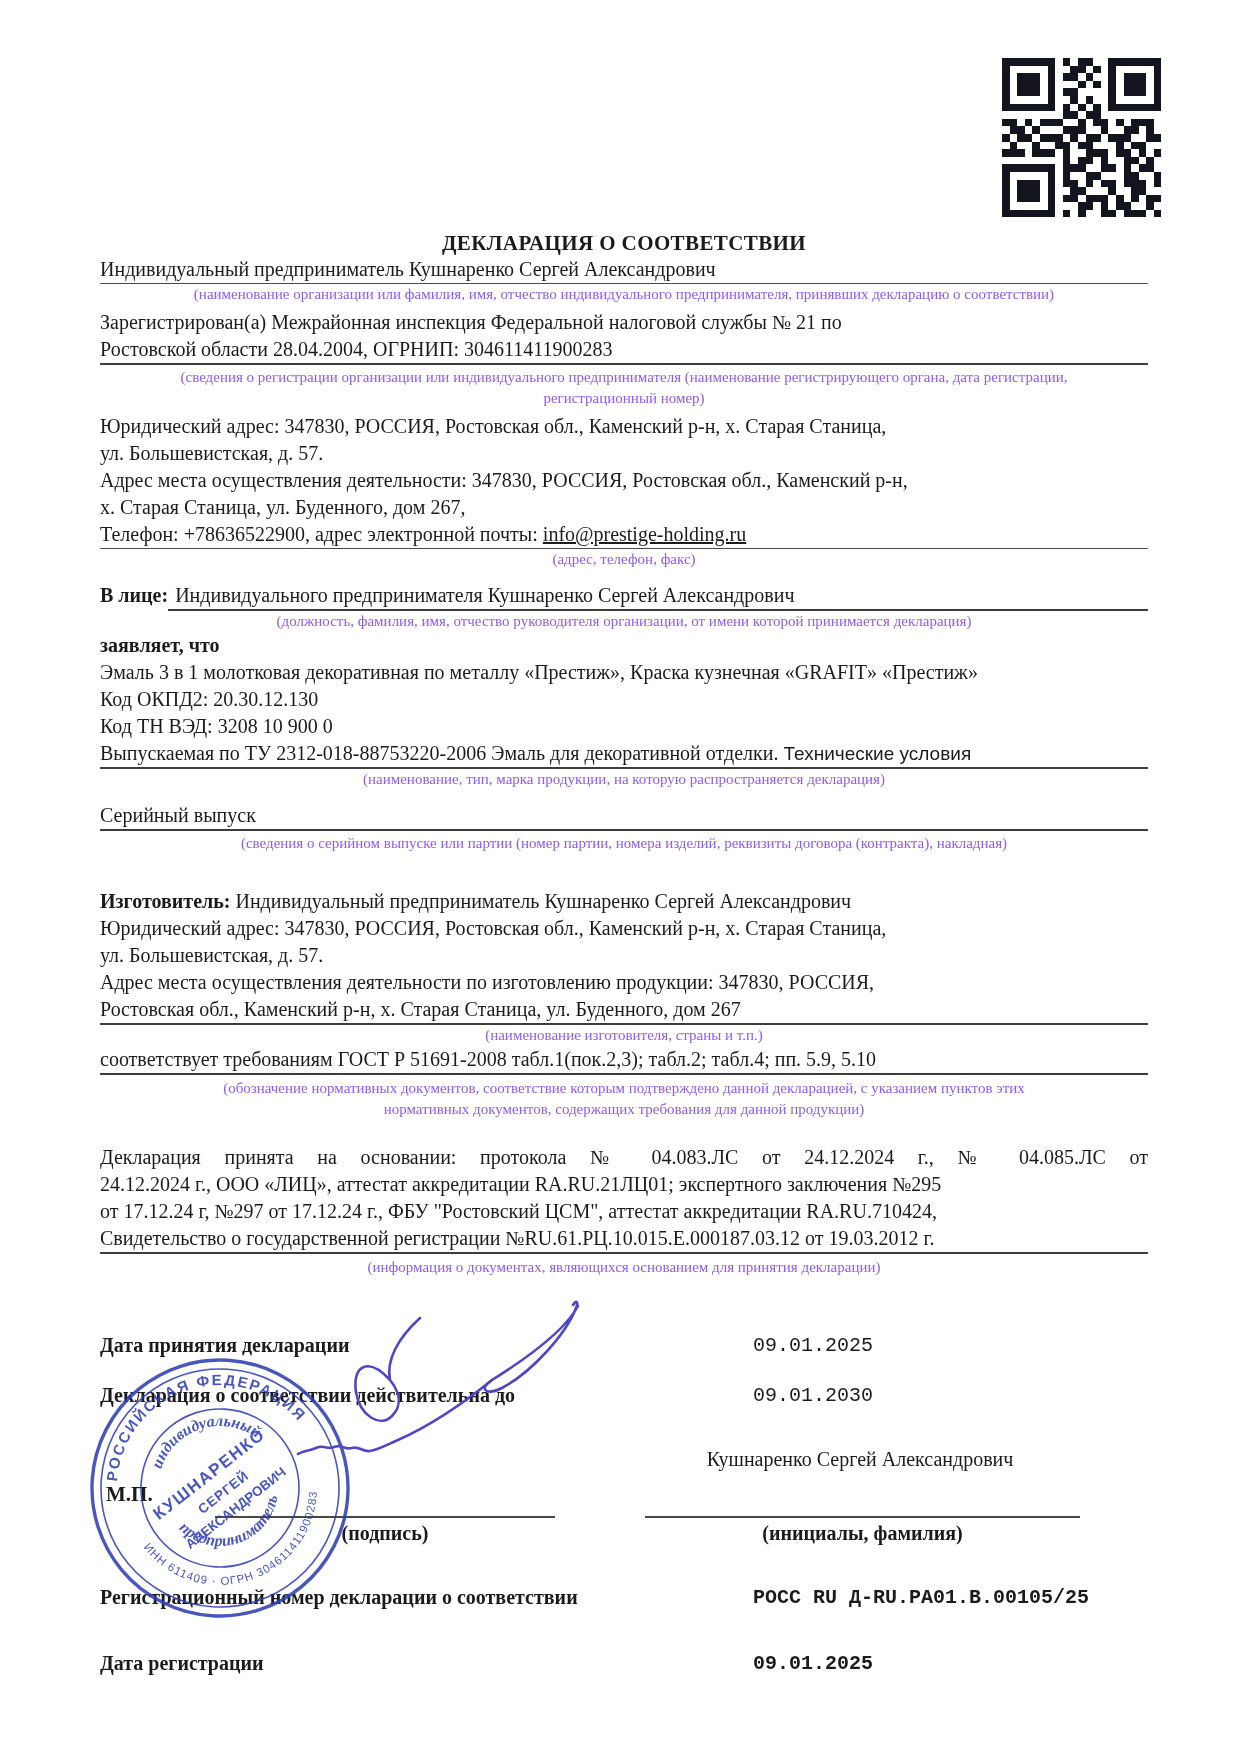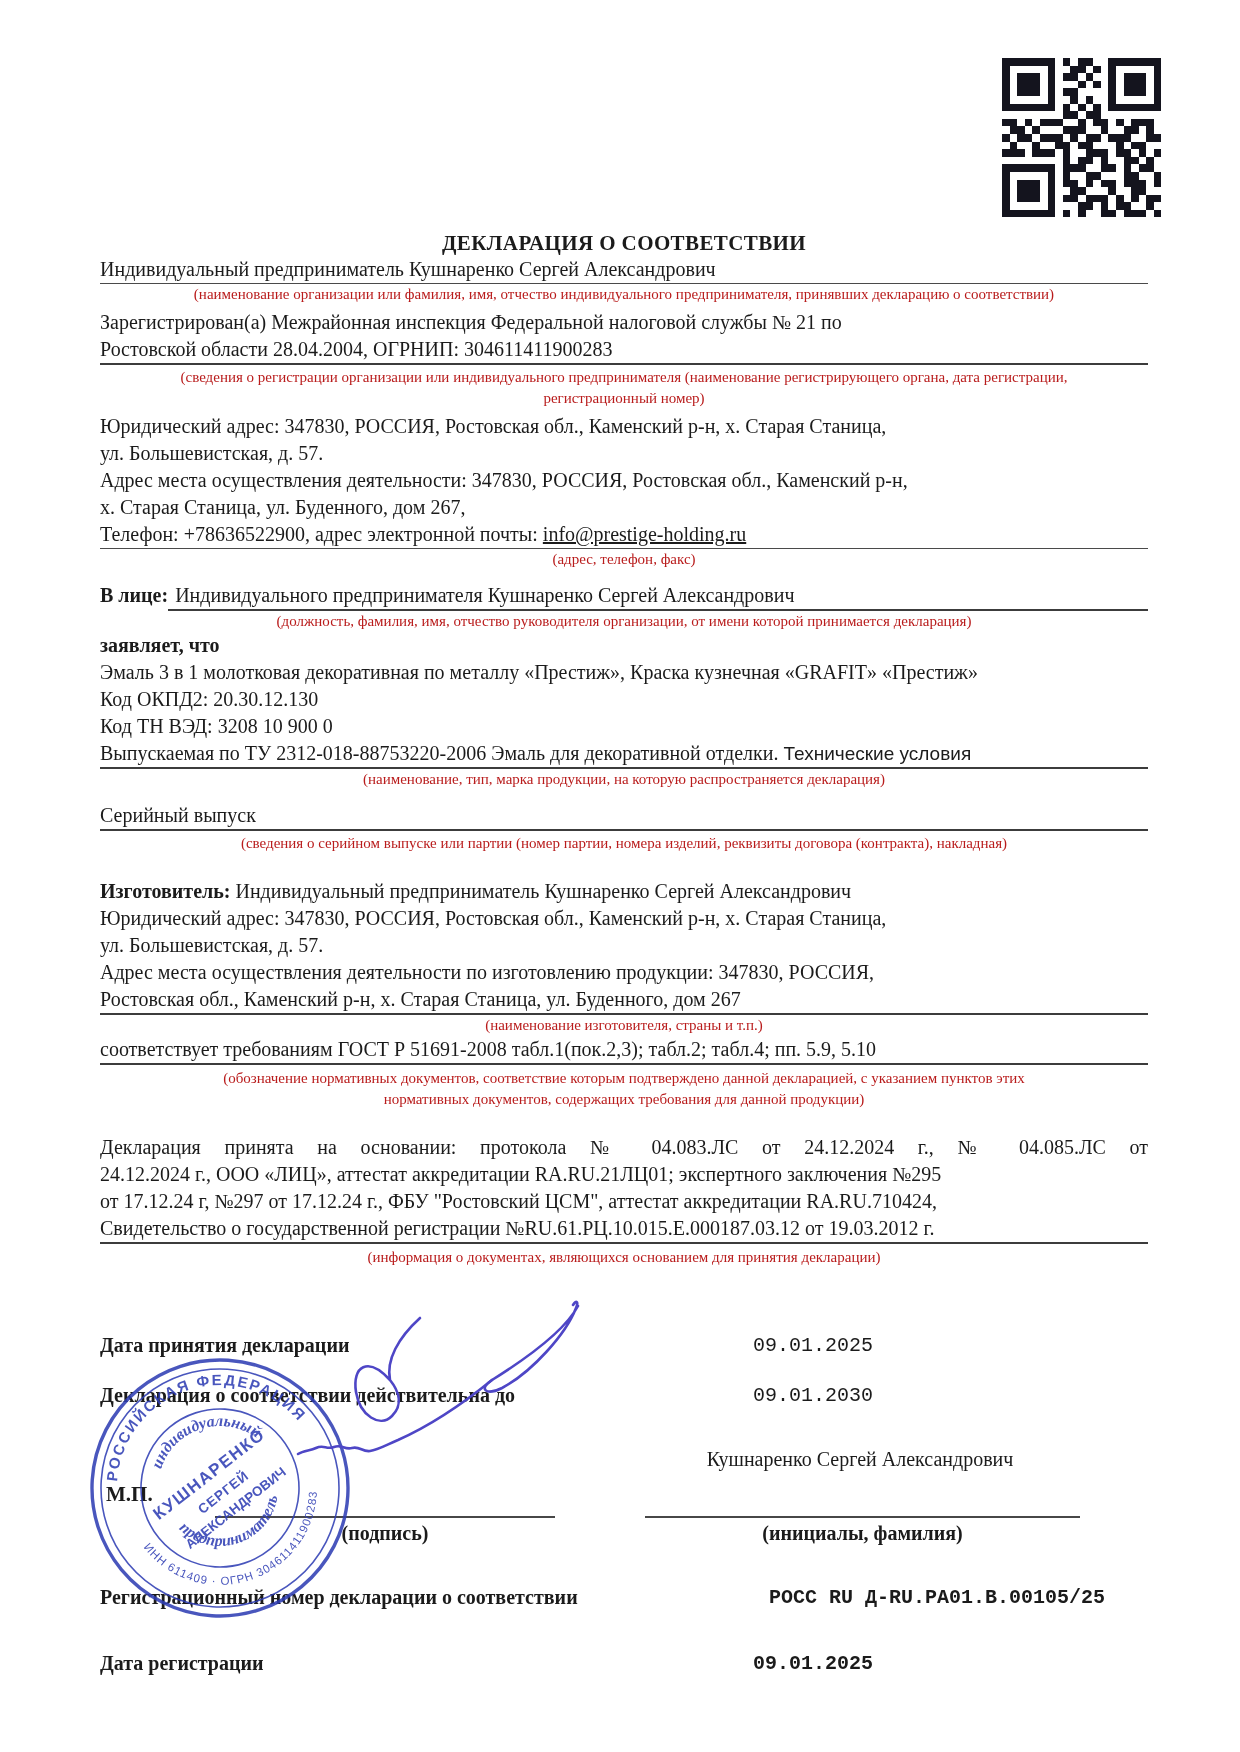--- a/index.html
+++ b/index.html
@@ -4,21 +4,21 @@
 <style>
   html,body{margin:0;padding:0;}
   body{width:1240px;height:1752px;background:#f4f4f4;}
   .page{position:relative;width:1240px;height:1752px;background:#ffffff;overflow:hidden;
         font-family:"Liberation Serif", serif;color:#1b1b1b;}
   .content{position:absolute;left:100px;top:0;width:1048px;}
   .title{margin-top:230px;text-align:center;font-weight:bold;font-size:21px;line-height:26px;letter-spacing:.4px;}
   .line{font-size:20px;line-height:27px;}
   .ul{border-bottom:2px solid #3c3c3c;}
   .ul-thin{border-bottom:1.6px solid #4a4a4a;}
-  .cap{font-size:15px;line-height:21px;text-align:center;color:#b91c1c;}
+  .cap{font-size:15px;line-height:21px;text-align:center;color:#8b5cf6;}
   .cap.w940{width:940px;margin-left:auto;margin-right:auto;}
   .b{font-weight:bold;}
   .row-flex{display:flex;font-size:20px;line-height:27px;}
   .ul-fill{flex:1;border-bottom:2px solid #3c3c3c;padding-left:7px;}
   .k-inline{white-space:nowrap;}
   .just{text-align:justify;text-align-last:justify;}
   .sans-tail{font-family:"Liberation Sans", sans-serif;font-size:19px;}
   .email{text-decoration:underline;}
   .kv{position:absolute;left:100px;width:1048px;display:flex;font-size:20px;line-height:27px;}
   .kv .k{width:653px;font-weight:bold;}
@@ -508,21 +508,21 @@
     <div class="line b">заявляет, что</div>
     <div class="line">Эмаль 3 в 1 молотковая декоративная по металлу «Престиж», Краска кузнечная «GRAFIT» «Престиж»</div>
     <div class="line">Код ОКПД2: 20.30.12.130</div>
     <div class="line">Код ТН ВЭД: 3208 10 900 0</div>
     <div class="line ul"><span>Выпускаемая по ТУ 2312-018-88753220-2006 Эмаль для декоративной отделки. </span><span class="sans-tail">Технические условия</span></div>
     <div class="cap">(наименование, тип, марка продукции, на которую распространяется декларация)</div>
 
     <div class="line ul" style="margin-top:12px;">Серийный выпуск</div>
     <div class="cap" style="margin-top:2px;">(сведения о серийном выпуске или партии (номер партии, номера изделий, реквизиты договора (контракта), накладная)</div>
 
-    <div class="line" style="margin-top:24px;"><span class="b">Изготовитель:</span><span> Индивидуальный предприниматель Кушнаренко Сергей Александрович</span></div>
+    <div class="line" style="margin-top:34px;"><span class="b">Изготовитель:</span><span> Индивидуальный предприниматель Кушнаренко Сергей Александрович</span></div>
     <div class="line">Юридический адрес: 347830, РОССИЯ, Ростовская обл., Каменский р-н, х. Старая Станица,</div>
     <div class="line">ул. Большевистская, д. 57.</div>
     <div class="line">Адрес места осуществления деятельности по изготовлению продукции: 347830, РОССИЯ,</div>
     <div class="line ul">Ростовская обл., Каменский р-н, х. Старая Станица, ул. Буденного, дом 267</div>
     <div class="cap">(наименование изготовителя, страны и т.п.)</div>
 
     <div class="line ul">соответствует требованиям ГОСТ Р 51691-2008 табл.1(пок.2,3); табл.2; табл.4; пп. 5.9, 5.10</div>
     <div class="cap" style="margin-top:3px;">(обозначение нормативных документов, соответствие которым подтверждено данной декларацией, с указанием пунктов этих</div>
     <div class="cap">нормативных документов, содержащих требования для данной продукции)</div>
 
@@ -543,21 +543,21 @@
     <span class="v">09.01.2030</span>
   </div>
 
   <div class="abs" style="left:640px;top:1448px;width:440px;text-align:center;font-size:20px;">Кушнаренко Сергей Александрович</div>
   <div class="abs b" style="left:106px;top:1482px;font-size:21px;">М.П.</div>
   <div class="rule" style="left:215px;top:1516px;width:340px;"></div>
   <div class="abs sig-caption" style="left:215px;top:1522px;width:340px;text-align:center;">(подпись)</div>
   <div class="rule" style="left:645px;top:1516px;width:435px;"></div>
   <div class="abs sig-caption" style="left:645px;top:1522px;width:435px;text-align:center;">(инициалы, фамилия)</div>
 
-  <div class="kv" style="top:1584px;gap:16px;">
+  <div class="kv" style="top:1584px;">
     <span class="k">Регистрационный номер декларации о соответствии</span>
     <span class="v b">РОСС RU Д-RU.РА01.В.00105/25</span>
   </div>
   <div class="kv" style="top:1650px;">
     <span class="k">Дата регистрации</span>
     <span class="v b">09.01.2025</span>
   </div>
 
   <svg class="stamp-svg" width="272" height="272" viewBox="0 0 272 272">
     <g transform="translate(136,136) rotate(-18)" stroke="#2f3eb4" fill="none">

